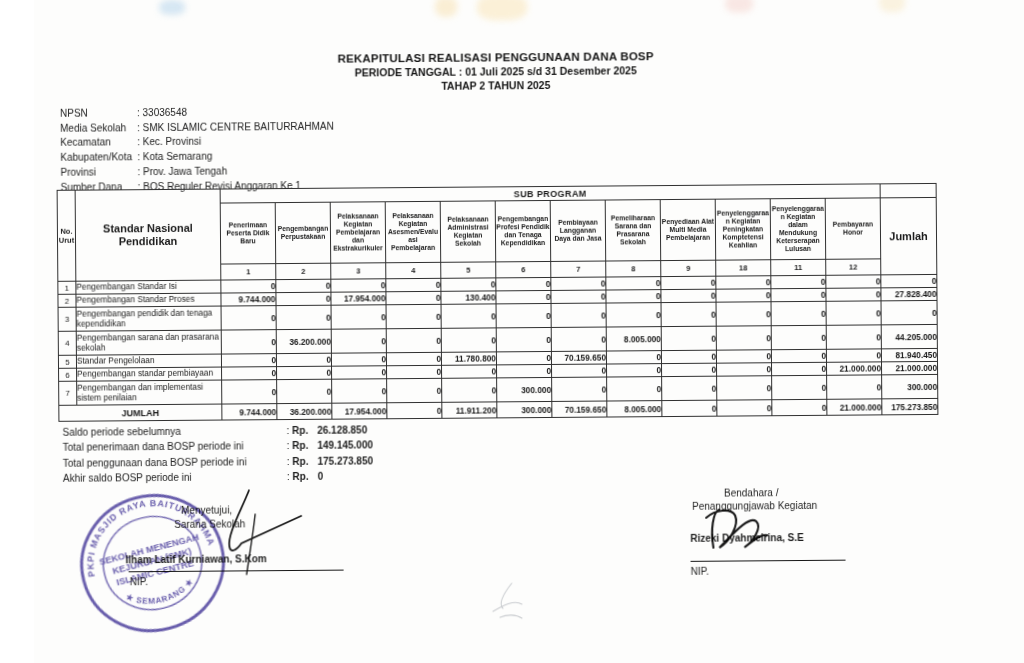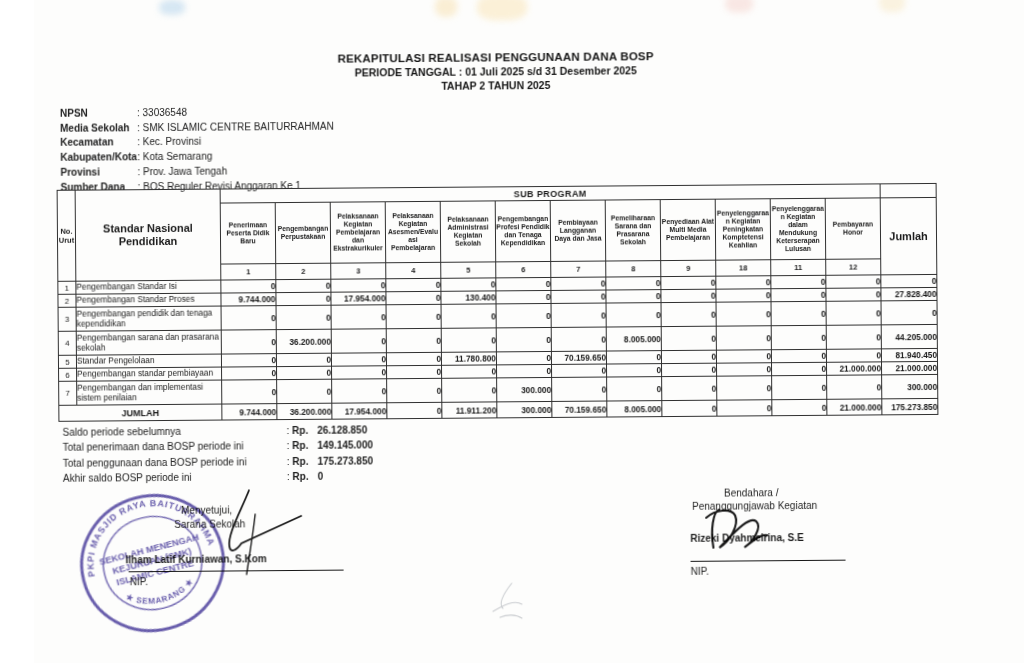--- a/index.html
+++ b/index.html
@@ -15,21 +15,21 @@
   .sm-pink{left:694px;top:-4px;width:28px;height:18px;background:rgba(240,175,165,.28);}
   .sm-y3{left:848px;top:-5px;width:26px;height:20px;background:rgba(242,210,140,.25);}
 
   .title{position:absolute;left:24px;top:50px;width:880px;text-align:center;font-weight:700;color:#161616;}
   .title div{line-height:14px;}
   .t1{font-size:11.5px;letter-spacing:.2px;}
   .t2,.t3{font-size:10.5px;}
 
   .info{position:absolute;left:28px;top:103px;font-size:10px;color:#222;}
   .info-row{display:flex;line-height:14.7px;}
-  .info-label{width:77px;flex:none;font-weight:bold;}
+  .info-label{width:77px;flex:none;}
   .info-value::before{content:": ";}
 
   table.bosp{position:absolute;left:24px;top:186px;width:879px;border-collapse:collapse;
              table-layout:fixed;border:1.5px solid #262626;color:#1b1b1b;}
   table.bosp th,table.bosp td{border:1px solid #303030;overflow:hidden;padding:0;}
   th{font-weight:700;text-align:center;vertical-align:middle;}
   .th-group{font-size:9px;height:13px;letter-spacing:.4px;}
   .th-blank{height:13px;}
   .th-name{font-size:6.8px;line-height:8px;height:60px;padding:1px;word-wrap:break-word;}
   .th-num{font-size:7.5px;height:15px;}

